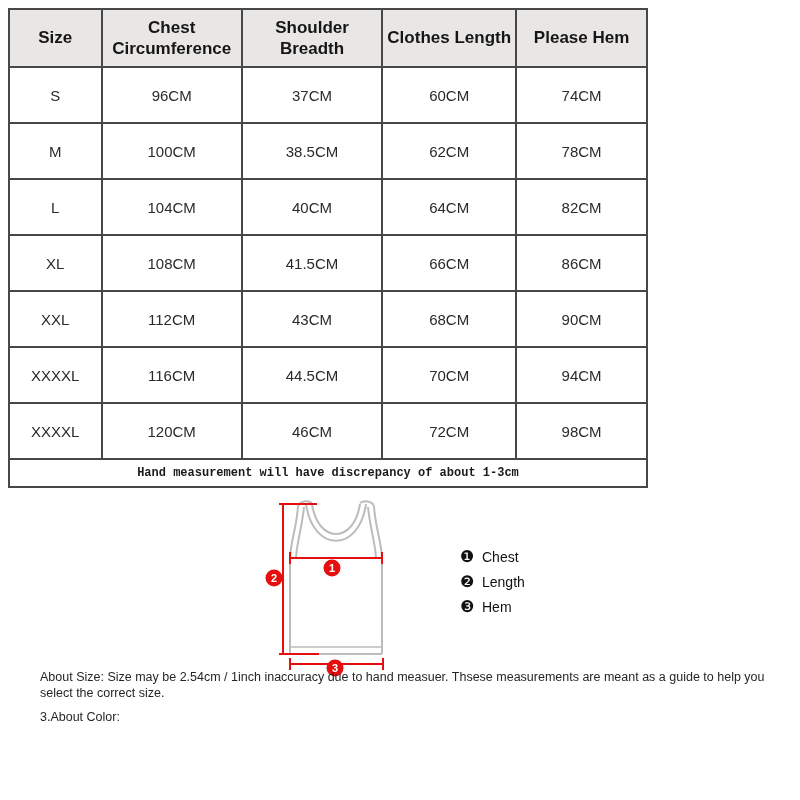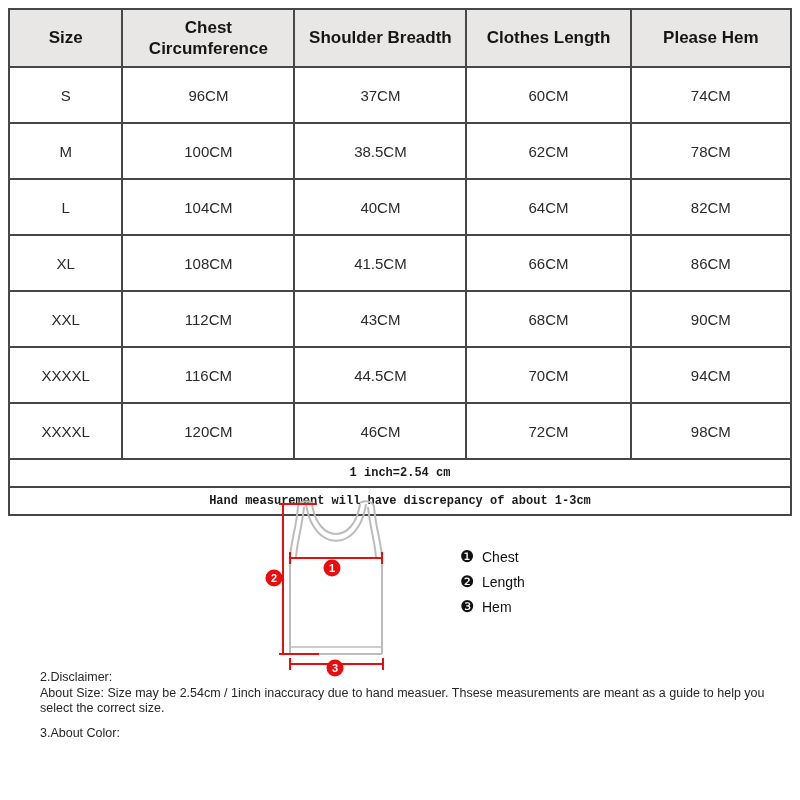--- a/index.html
+++ b/index.html
@@ -3,21 +3,21 @@
 <meta charset="utf-8">
 <style>
   html,body{margin:0;padding:0;background:#ffffff;}
   .sheet{
     position:relative;width:800px;height:800px;background:#ffffff;overflow:hidden;
     font-family:"Liberation Sans",sans-serif;color:#1d1d1d;
   }
 
   
   .size-table{
-    position:absolute;top:8px;left:8px;width:784px;
+    position:absolute;top:8px;left:8px;width:640px;
     border-collapse:collapse;table-layout:fixed;
   }
   .size-table th,.size-table td{
     border:2px solid #474747;text-align:center;vertical-align:middle;
     padding:0;
   }
   .size-table thead th{
     background:#e9e7e5;height:56px;
     font-size:17px;font-weight:bold;color:#161616;line-height:1.25;
   }
@@ -114,23 +114,20 @@
         <tr>
           <td>XXXXL</td>
           <td>120CM</td>
           <td>46CM</td>
           <td>72CM</td>
           <td>98CM</td>
         </tr>
       </tbody>
     <tbody class="notes">
       <tr>
-        <td colspan="5">1 inch=2.54 cm</td>
-      </tr>
-      <tr>
         <td colspan="5">Hand measurement will have discrepancy of about 1-3cm</td>
       </tr>
     </tbody>
   </table>
 
   <div class="diagram">
     <svg viewBox="0 0 220 180" width="220" height="180" xmlns="http://www.w3.org/2000/svg">
 
       <g fill="none" stroke="#bcbcbc" stroke-width="2">
 
@@ -192,21 +189,20 @@
         </div>
         <div class="legend-item">
           <span class="legend-bullet">❸</span>
           <span class="legend-label">Hem</span>
         </div>
       </div>
   </div>
 
   <div class="footnotes">
     <div class="fn-section">
-      <div class="fn-head">2.Disclaimer:</div>
       <div class="fn-line">About Size: Size may be 2.54cm / 1inch inaccuracy due to hand measuer. Thsese measurements are meant as a guide to help you select the correct size.</div>
     </div>
     <div class="fn-section">
       <div class="fn-head">3.About Color:</div>
 
     </div>
   </div>
 
 </div>
 

